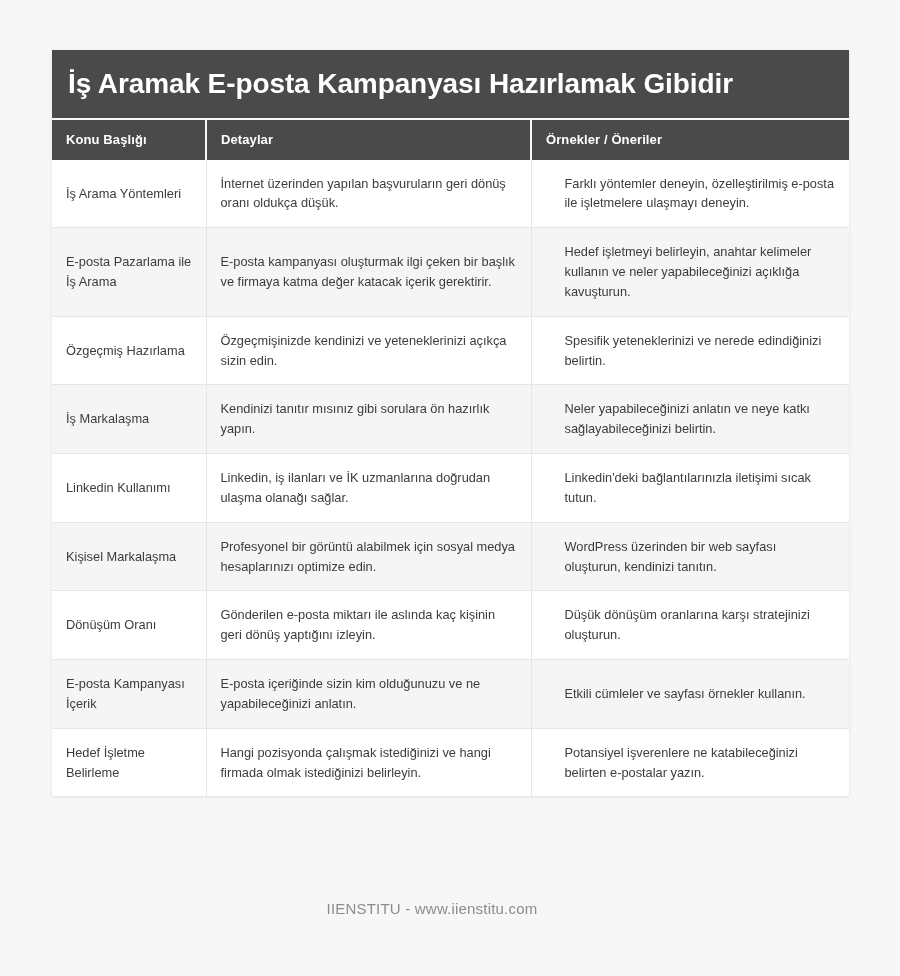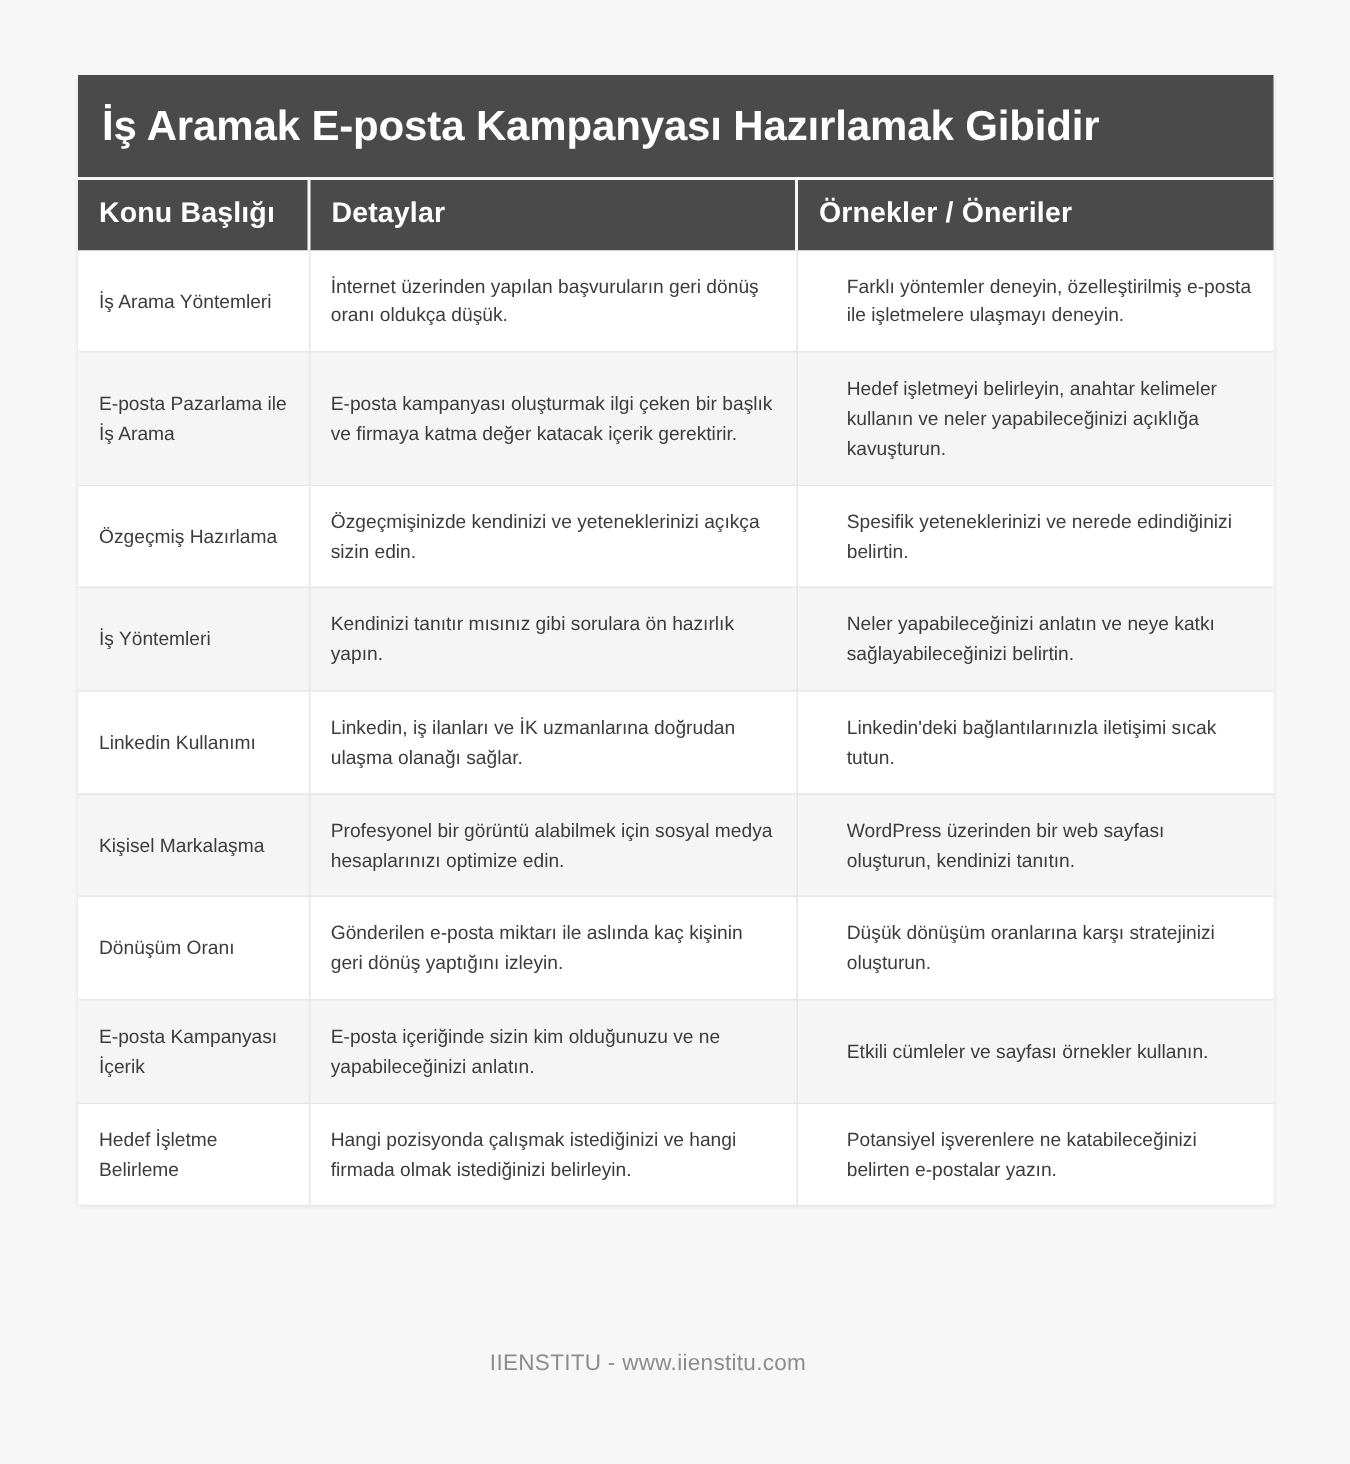--- a/index.html
+++ b/index.html
@@ -48,21 +48,21 @@
     table-layout: fixed;
   }
 
   table.grid col.c1 { width: 154px; }
   table.grid col.c2 { width: 325px; }
   table.grid col.c3 { width: 318px; }
 
   table.grid thead th {
     background: #4a4a4a;
     color: #ffffff;
-    font-size: 19px;
+    font-size: 13px;
     font-weight: bold;
     text-align: left;
     padding: 12px 14px 13px 14px;
     border-right: 2px solid #f7f7f7;
     vertical-align: middle;
     letter-spacing: 0.1px;
   }
   table.grid thead th:last-child {
     border-right: none;
   }
@@ -138,21 +138,21 @@
           <td>Hedef işletmeyi belirleyin, anahtar kelimeler kullanın ve neler yapabileceğinizi açıklığa kavuşturun.</td>
         </tr>
 
         <tr class="odd">
           <td>Özgeçmiş Hazırlama</td>
           <td>Özgeçmişinizde kendinizi ve yeteneklerinizi açıkça sizin edin.</td>
           <td>Spesifik yeteneklerinizi ve nerede edindiğinizi belirtin.</td>
         </tr>
 
         <tr class="even">
-          <td>İş Yöntemleri</td>
+          <td>İş Markalaşma</td>
           <td>Kendinizi tanıtır mısınız gibi sorulara ön hazırlık yapın.</td>
           <td>Neler yapabileceğinizi anlatın ve neye katkı sağlayabileceğinizi belirtin.</td>
         </tr>
 
         <tr class="odd">
           <td>Linkedin Kullanımı</td>
           <td>Linkedin, iş ilanları ve İK uzmanlarına doğrudan ulaşma olanağı sağlar.</td>
           <td>Linkedin'deki bağlantılarınızla iletişimi sıcak tutun.</td>
         </tr>
 

